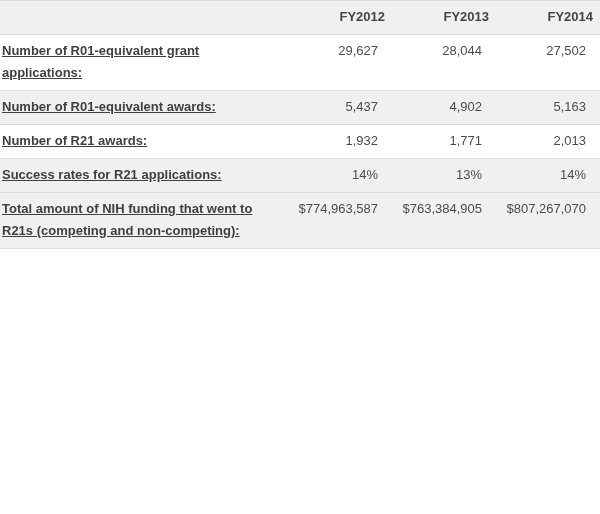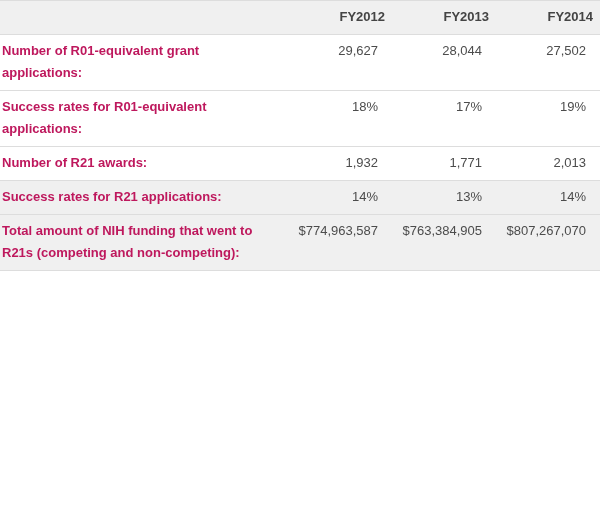--- a/index.html
+++ b/index.html
@@ -39,22 +39,23 @@
   .stats th.num {
     padding: 5px 7px 6px 0;
     text-align: right;
     font-weight: bold;
     color: #444444;
   }
   
   .stats td.label {
     padding: 5px 10px 6px 2px;
     font-weight: bold;
-    color: #be185d;
+    color: #404040;
     text-align: left;
+    text-decoration: underline;
   }
   .stats td.num {
     padding: 5px 14px 6px 0;
     text-align: right;
     font-weight: normal;
     color: #4c4c4c;
     margin-top: 17px;
   }
   .stats tbody tr.alt {
     background: #f0f0f0;
@@ -78,25 +79,25 @@
       <th class="num">FY2014</th>
     </tr>
   </thead>
   <tbody id="table-body">
       <tr>
     <td class="label">Number of R01-equivalent grant applications:</td>
     <td class="num">29,627</td>
     <td class="num">28,044</td>
     <td class="num">27,502</td>
   </tr>
-      <tr>
-    <td class="label">Success rates for R01-equivalent applications:</td>
-    <td class="num">18%</td>
-    <td class="num">17%</td>
-    <td class="num">19%</td>
+      <tr class="alt">
+    <td class="label">Number of R01-equivalent awards:</td>
+    <td class="num">5,437</td>
+    <td class="num">4,902</td>
+    <td class="num">5,163</td>
   </tr>
       <tr>
     <td class="label">Number of R21 awards:</td>
     <td class="num">1,932</td>
     <td class="num">1,771</td>
     <td class="num">2,013</td>
   </tr>
       <tr class="alt">
     <td class="label">Success rates for R21 applications:</td>
     <td class="num">14%</td>

